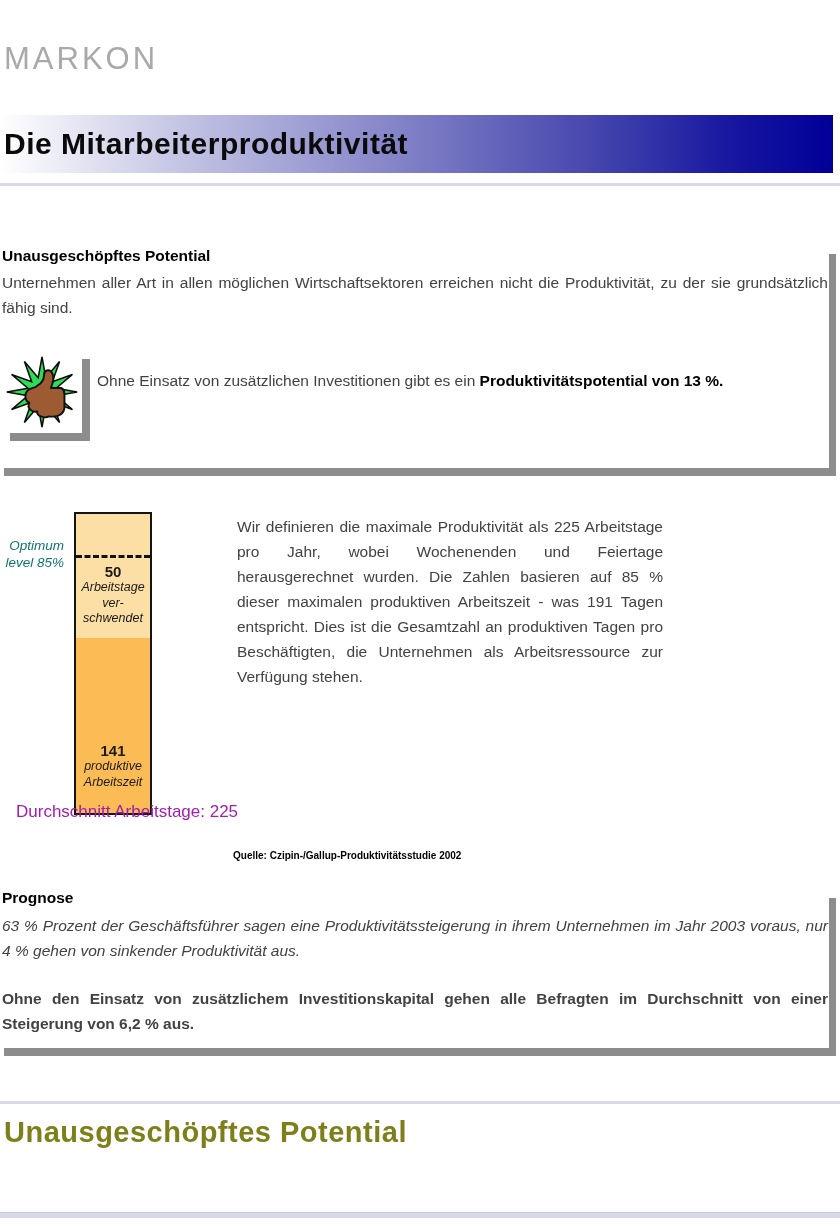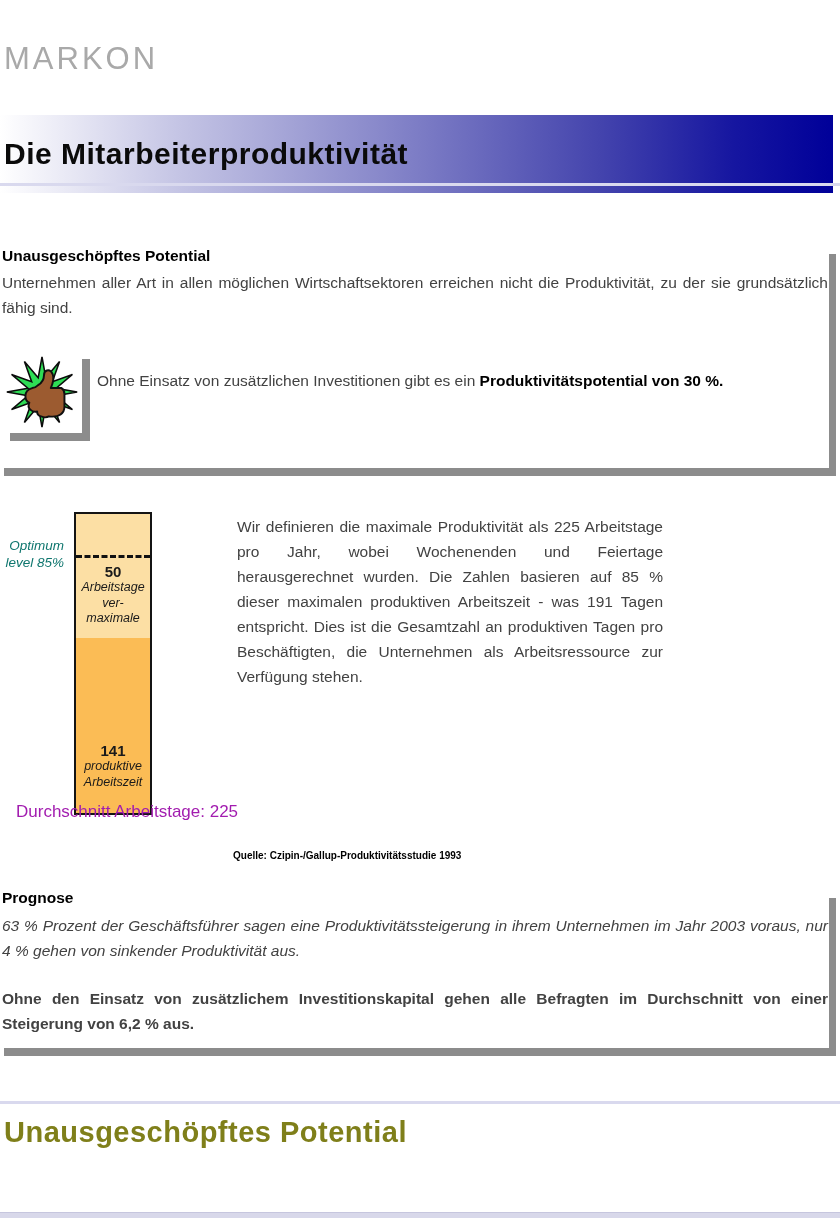--- a/index.html
+++ b/index.html
@@ -5,21 +5,21 @@
   html,body{margin:0;padding:0;}
   body{
     width:840px;height:1226px;position:relative;background:#ffffff;
     font-family:"Liberation Sans", sans-serif;overflow:hidden;
   }
   .abs{position:absolute;}
   
   .logo{left:4px;top:24px;font-size:31px;color:#a9a9a9;letter-spacing:3px;font-weight:400;margin-top:17px;}
   
   .titlebar{
-    left:0;top:115px;width:833px;height:78px;
+    left:0;top:115px;width:833px;height:58px;
     background:linear-gradient(90deg,#ffffff 0%,#c3c3e4 22%,#8a8acb 45%,#4444ad 72%,#1616a0 88%,#000099 100%);
     display:flex;align-items:center;
   }
   .titlebar h1{margin:0 0 0 4px;font-size:30px;font-weight:bold;color:#0a0a0a;letter-spacing:0.5px;}
   .rule{left:0;width:840px;height:3px;background:#d9d9ee;}
   .rule-top{top:183px;}
   .rule-mid{top:1101px;}
   .rule-bottom{top:1212px;height:5px;background:#d8d8ea;border-top:1px solid #c6c6de;}
   
   .shadow{background:#8c8c8c;}
@@ -63,49 +63,49 @@
 
 <div class="abs shadow" style="left:82px;top:359px;width:8px;height:82px;"></div>
 <div class="abs shadow" style="left:10px;top:433px;width:80px;height:8px;"></div>
 <div class="abs iconbox">
   <svg width="80" height="82" viewBox="0 0 80 84">
     <polygon points="76,42 54.5,45.9 71.2,60 50.6,52.6 58,73.2 43.9,56.5 40,78 36.1,56.5 22,73.2 29.4,52.6 8.8,60 25.5,45.9 4,42 25.5,38.1 8.8,24 29.4,31.4 22,10.8 36.1,27.5 40,6 43.9,27.5 58,10.8 50.6,31.4 71.2,24 54.5,38.1" fill="#2edd55" stroke="#0c0c0c" stroke-width="1.6"></polygon>
     <path d="M30 38 q-7 2 -7 8 q0 5 4 7 q-2 4 1 7 q3 3 7 2 q0 4 4 5 q5 2 8 0 q8 1 12 -2 q4 -3 4 -8 l0 -13 q0 -4 -3 -6 l-11 0 q4 -9 2 -14 q-2 -5 -6 -4 q-3 1 -3 5 q0 6 -6 10 q-3 3 -6 3 z" fill="#9c5b30" stroke="#101010" stroke-width="2" stroke-linejoin="round"></path>
   </svg>
 </div>
 <div class="abs callout-text" style="left:97px;top:372px;width:660px;">
-  <span>Ohne Einsatz von zusätzlichen Investitionen gibt es ein </span><b>Produktivitätspotential von 30 %.</b>
+  <span>Ohne Einsatz von zusätzlichen Investitionen gibt es ein </span><b>Produktivitätspotential von 13 %.</b>
 </div>
 
 <div class="abs optimum">
   <span>Optimum</span><br>
   <span>level 85%</span>
 </div>
 
 <div class="abs bar-outer">
   <div class="seg-light" style="background: rgb(252, 223, 164);"></div>
   <div class="seg-dark" style="background: rgb(251, 188, 85);"></div>
   <div class="dashline"></div>
   <div class="seg-label" style="top:49px;">
     <span class="num">50</span>
     <span class="word">Arbeitstage</span>
     <span class="word">ver-</span>
-    <span class="word">maximale</span>
+    <span class="word">schwendet</span>
   </div>
   <div class="seg-label" style="top:228px;">
     <span class="num">141</span>
     <span class="word">produktive</span>
     <span class="word">Arbeitszeit</span>
   </div>
 </div>
 
 <div class="abs body-text chart-para">Wir definieren die maximale Produktivität als 225 Arbeitstage pro Jahr, wobei Wochenenden und Feiertage herausgerechnet wurden. Die Zahlen basieren auf 85 % dieser maximalen produktiven Arbeitszeit - was 191 Tagen entspricht. Dies ist die Gesamtzahl an produktiven Tagen pro Beschäftigten, die Unternehmen als Arbeitsressource zur Verfügung stehen.</div>
 
 <div class="abs caption">Durchschnitt Arbeitstage: 225</div>
-<div class="abs source">Quelle: Czipin-/Gallup-Produktivitätsstudie 1993</div>
+<div class="abs source">Quelle: Czipin-/Gallup-Produktivitätsstudie 2002</div>
 
 <div class="abs shadow" style="left:829px;top:898px;width:7px;height:158px;"></div>
 <div class="abs shadow" style="left:4px;top:1048px;width:832px;height:8px;"></div>
 
 <div class="abs h-section" style="left:2px;top:889px;">Prognose</div>
 <div class="abs body-text" style="left:2px;top:913px;width:826px;font-style:italic;">63 % Prozent der Geschäftsführer sagen eine Produktivitätssteigerung in ihrem Unternehmen im Jahr 2003 voraus, nur 4 % gehen von sinkender Produktivität aus.</div>
 <div class="abs body-text" style="left:2px;top:986px;width:826px;font-weight:bold;">Ohne den Einsatz von zusätzlichem Investitionskapital gehen alle Befragten im Durchschnitt von einer Steigerung von 6,2 % aus.</div>
 
 <div class="abs rule rule-mid"></div>
 <div class="abs footer-h">Unausgeschöpftes Potential</div>

